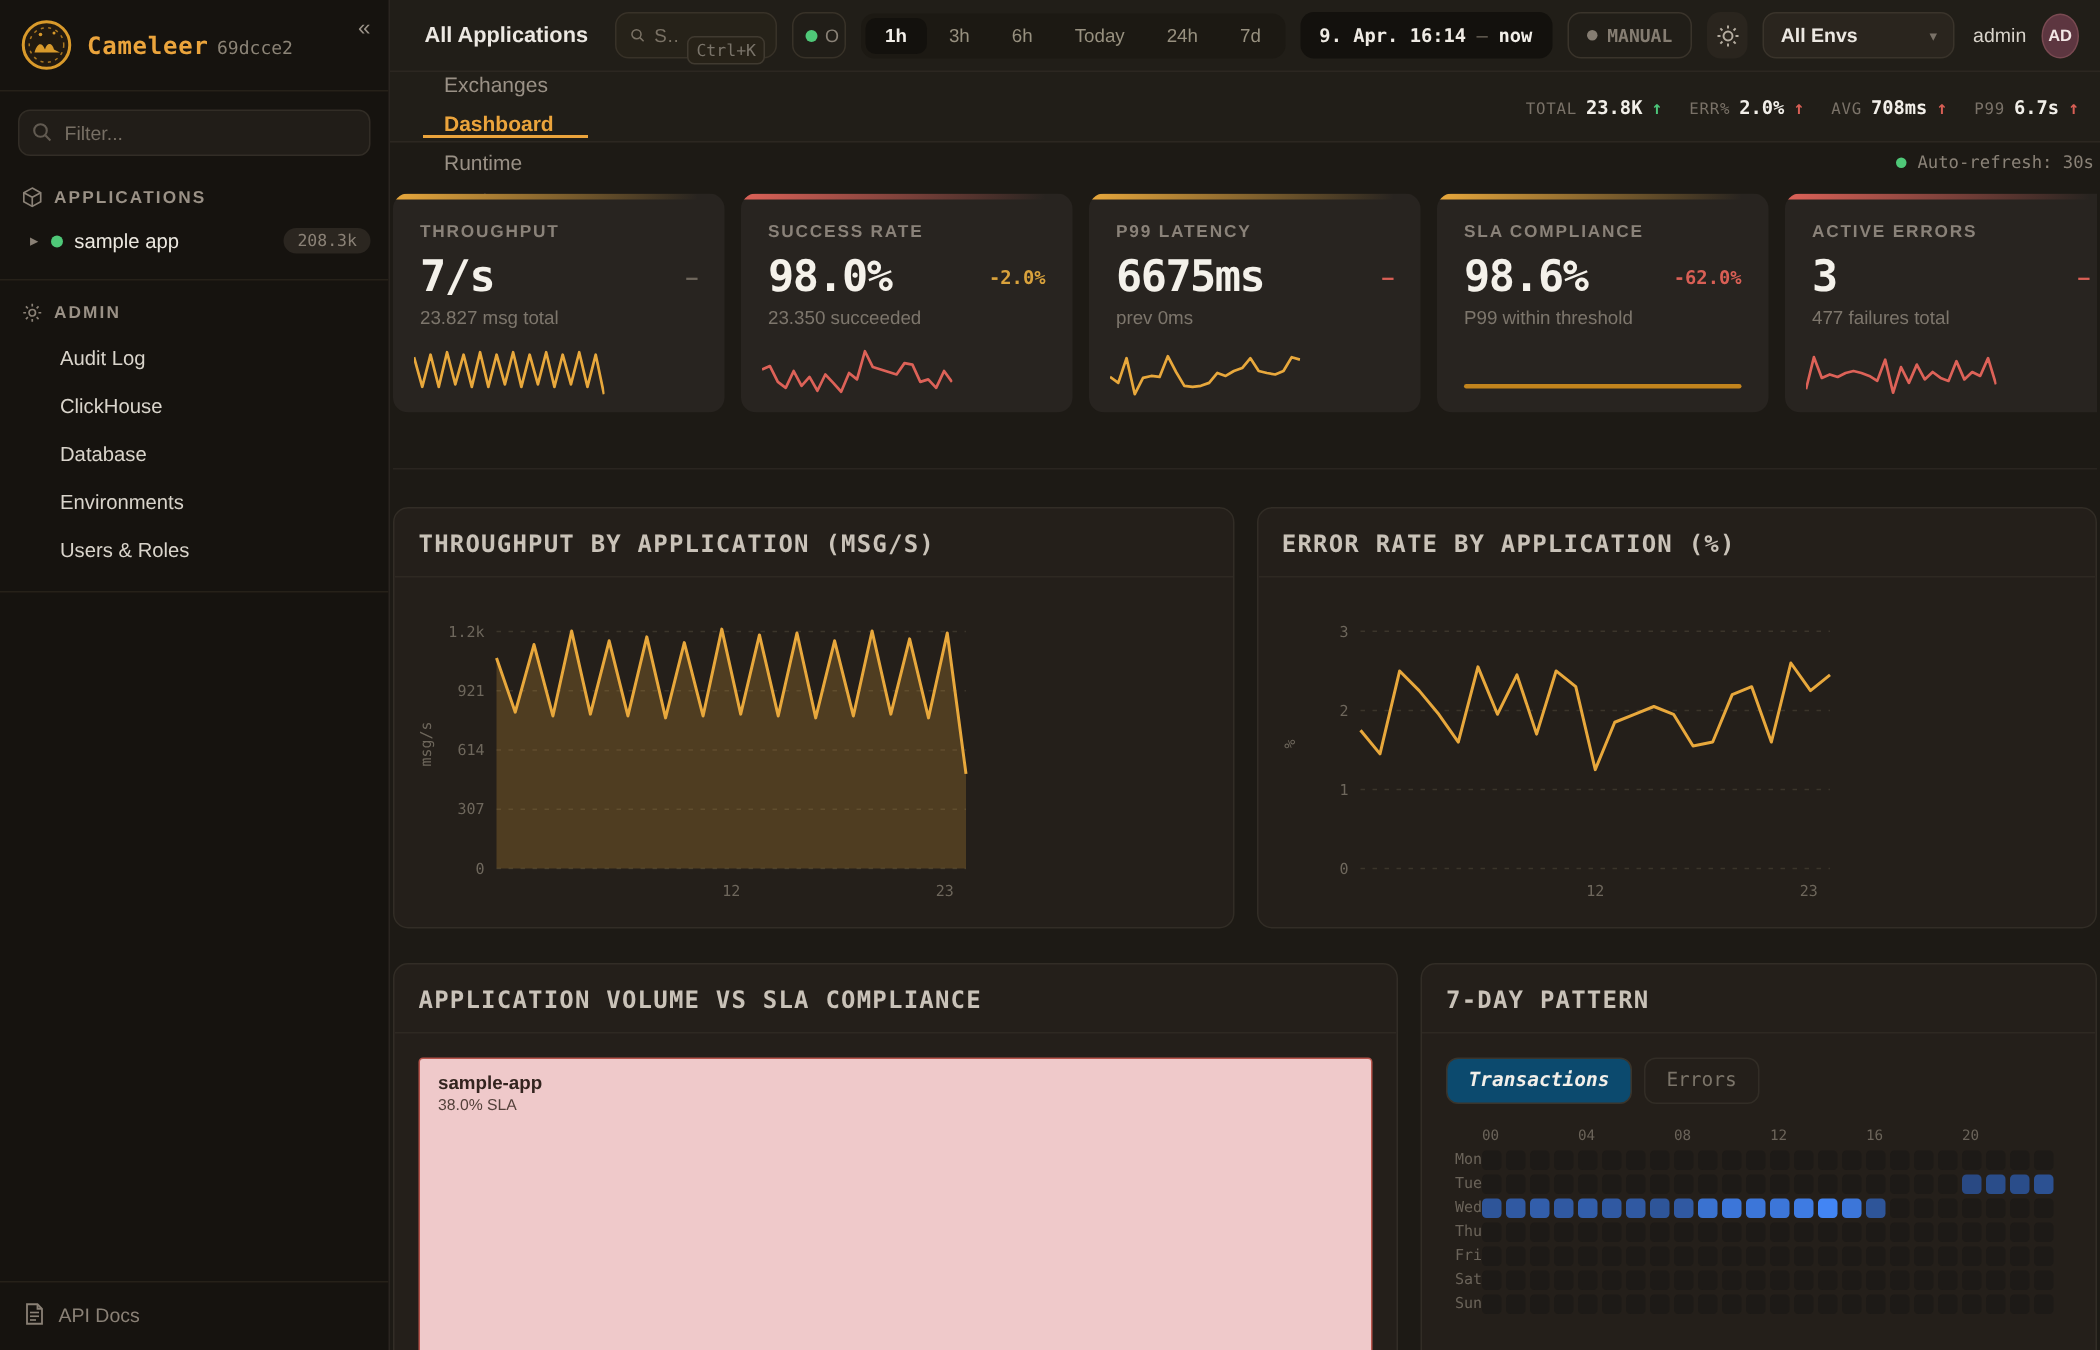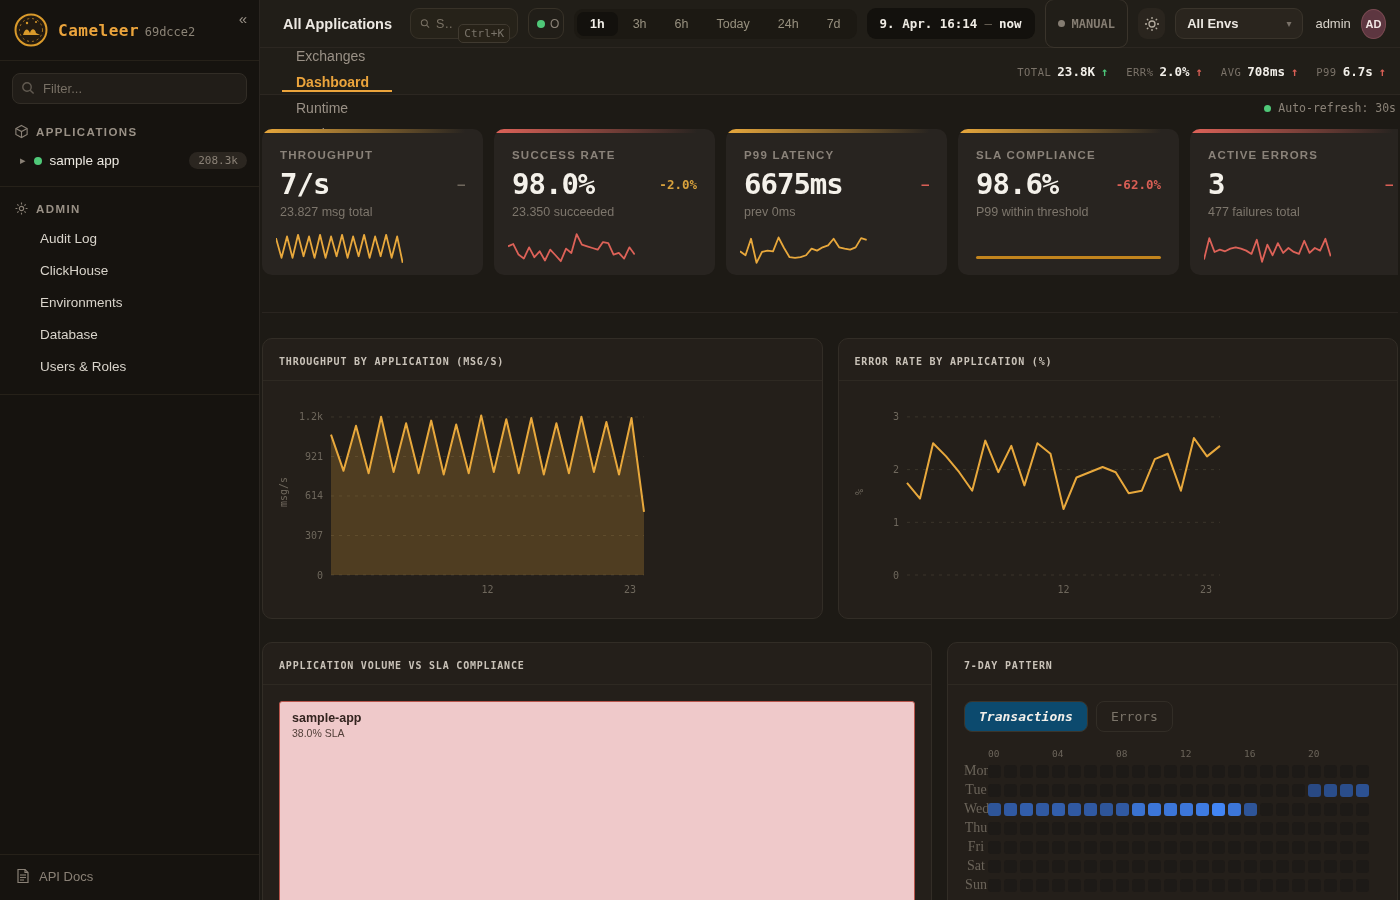--- a/index.html
+++ b/index.html
@@ -54,21 +54,21 @@
   .search-pill .s-txt { color:#7a7265; font-size:12.5px; overflow:hidden; white-space:nowrap; }
   .kbd { font-family:"DejaVu Sans Mono", monospace; font-size:11px; color:#7a746a; border:1px solid #403a30; border-radius:5px; padding:2px 5px; background:#272218; white-space:nowrap;margin-top:20px; }
   .status-chip { display:flex; align-items:center; gap:5px; border:1px solid #383228; border-radius:9px; height:31px; padding:0 8px; color:#8a8277; font-size:12px; max-width:36px; overflow:hidden; cursor:pointer; }
   .range-group { display:flex; align-items:center; background:#1c1913; border-radius:9px; padding:3px; gap:2px; }
   .range-item { padding:5px 13px; font-size:12.5px; color:#97907f; border-radius:7px; cursor:pointer; white-space:nowrap; }
   .range-item.active { background:#13110d; color:#f2efe9; font-weight:bold; }
   .date-pill { display:flex; align-items:center; gap:7px; background:#13110d; border-radius:9px; height:31px; padding:0 13px; font-family:"DejaVu Sans Mono", monospace; font-size:12.5px; white-space:nowrap; cursor:pointer; }
   .date-pill .d1 { color:#eFeBe4; font-weight:bold; }
   .date-pill .sep { color:#6f675c; }
   .date-pill .d2 { color:#f2efe9; font-weight:bold; }
-  .manual-btn { display:flex; align-items:center; gap:7px; border:1px solid #3a342b; border-radius:9px; height:49px; padding:0 12px; color:#857d72; font-family:"DejaVu Sans Mono", monospace; font-size:12px; font-weight:bold; cursor:pointer; white-space:nowrap; }
+  .manual-btn { display:flex; align-items:center; gap:7px; border:1px solid #3a342b; border-radius:9px; height:31px; padding:0 12px; color:#857d72; font-family:"DejaVu Sans Mono", monospace; font-size:12px; font-weight:bold; cursor:pointer; white-space:nowrap; }
   .dot-gray { width:7px; height:7px; border-radius:50%; background:#857d72; }
   .icon-btn { width:33px; height:31px; border-radius:9px; background:#2a251e; display:flex; align-items:center; justify-content:center; cursor:pointer; }
   .env-select { display:flex; align-items:center; justify-content:space-between; background:#2a251e; border:1px solid #3a342b; border-radius:9px; height:31px; padding:0 11px; width:150px; cursor:pointer; }
   .env-select .env-label { color:#ece8e2; font-size:13px; font-weight:bold; }
   .env-select .caret { color:#7a7268; font-size:10px; }
   .user-name { color:#d8d3ca; font-size:13px; margin-left:2px; }
   .avatar { width:30px; height:30px; border-radius:50%; background:#5d3640; border:1px solid #7a4a52; color:#f2e7e5; font-size:11px; font-weight:bold; display:flex; align-items:center; justify-content:center; }
 
   
   #tabsrow { height:47px; background:#211e18; border-bottom:1px solid #2c2721; display:flex; align-items:stretch; padding:0 14px 0 22px; flex:0 0 47px; }
@@ -98,39 +98,39 @@
   .kpi-delta.red { color:#d95f55; }
   .kpi-sub { color:#7d766c; font-size:12.5px; margin-top:4px; }
   .kpi-spark { position:absolute; left:14px; right:14px; bottom:8px; height:38px; }
   .kpi-progress { position:absolute; left:18px; right:18px; bottom:16px; height:3px; background:#c2841d; border-radius:2px; }
 
   .section-divider { border-top:1px solid #2a2520; margin-top:37px; }
 
   .charts-row { display:flex; gap:15px; margin-top:25px; }
   .panel { background:#241f1a; border:1px solid #322d26; border-radius:10px; overflow:hidden; }
   .panel-head { padding:14px 16px 12px; border-bottom:1px solid #2e2922; }
-  .panel-title { font-family:"DejaVu Sans Mono", monospace; font-weight:bold; font-size:10px; color:#c9c2b8; letter-spacing:0.8px; }
+  .panel-title { font-family:"DejaVu Sans Mono", monospace; font-weight:bold; font-size:16px; color:#c9c2b8; letter-spacing:0.8px; }
   .chart-panel { flex:1; height:281px; }
   .chart-body { padding:6px 10px 0; }
 
   .bottom-row { display:flex; gap:15px; margin-top:23px; }
   #volume-panel { flex:0 0 670px; height:400px; }
   #pattern-panel { flex:1; height:400px; }
   .treemap-wrap { padding:16px; height:356px; }
   .treemap-rect { width:100%; height:100%; background:#efc9ca; border:1.5px solid #b8554c; border-radius:3px; padding:9px 12px; }
   .tm-name { color:#33241f; font-weight:bold; font-size:12.5px; }
   .tm-sla { color:#53403a; font-size:10.5px; margin-top:2px; }
 
   .pattern-body { padding:16px 16px 0 16px; }
   .mode-toggle { display:flex; gap:8px; }
   .mode-btn { border-radius:8px; padding:7px 14px; font-family:"DejaVu Sans Mono", monospace; font-size:13px; cursor:pointer; border:1px solid #322d26; color:#7b7469; background:transparent; }
   .mode-btn.active { background:#0c4a6e; border-color:#3a352c; color:#f2efe9; font-weight:bold;font-style:italic; }
   .heatmap { margin-top:16px; font-family:"DejaVu Sans Mono", monospace; }
   .hm-row { display:flex; align-items:center; margin-bottom:3px; }
-  .hm-daylabel { width:24px; flex:0 0 24px; color:#6b645a; font-size:14px; text-align:center;font-family:Liberation Serif, serif; }
+  .hm-daylabel { width:24px; flex:0 0 24px; color:#6b645a; font-size:10px; text-align:right; }
   .hm-cell { width:13px; height:13px; border-radius:3px; margin-right:3px; flex:0 0 13px; }
   .hm-hours { display:flex; margin-bottom:4px; }
   .hm-hourlabel { width:16px; flex:0 0 16px; color:#6b645a; font-size:9.5px; }
 
   svg text { font-family:"DejaVu Sans Mono", monospace; }
 </style>
 </head>
 <body>
 
 <div id="sidebar">
@@ -178,22 +178,22 @@
     <svg width="15" height="15" viewBox="0 0 16 16">
       <circle cx="8" cy="8" r="2.3" fill="none" stroke="#8a8176" stroke-width="1.2"></circle>
       <path d="M8 1.6v2 M8 12.4v2 M1.6 8h2 M12.4 8h2 M3.5 3.5l1.4 1.4 M11.1 11.1l1.4 1.4 M12.5 3.5l-1.4 1.4 M4.9 11.1l-1.4 1.4" stroke="#8a8176" stroke-width="1.2"></path>
     </svg>
     <span>ADMIN</span>
   </div>
 
   <div id="admin-list">
       <div class="admin-item">Audit Log</div>
       <div class="admin-item">ClickHouse</div>
+      <div class="admin-item">Database</div>
       <div class="admin-item">Environments</div>
-      <div class="admin-item">Database</div>
       <div class="admin-item">Users &amp; Roles</div>
     </div>
 
   <div class="side-div"></div>
   <div class="side-spacer"></div>
 
   <div class="api-docs-row">
     <svg width="14" height="16" viewBox="0 0 14 16">
       <path d="M2 1.5 h7 l3 3 V14.5 H2 Z" fill="none" stroke="#8a8176" stroke-width="1.2"></path>
       <path d="M9 1.5 V4.5 H12" fill="none" stroke="#8a8176" stroke-width="1.2"></path>

